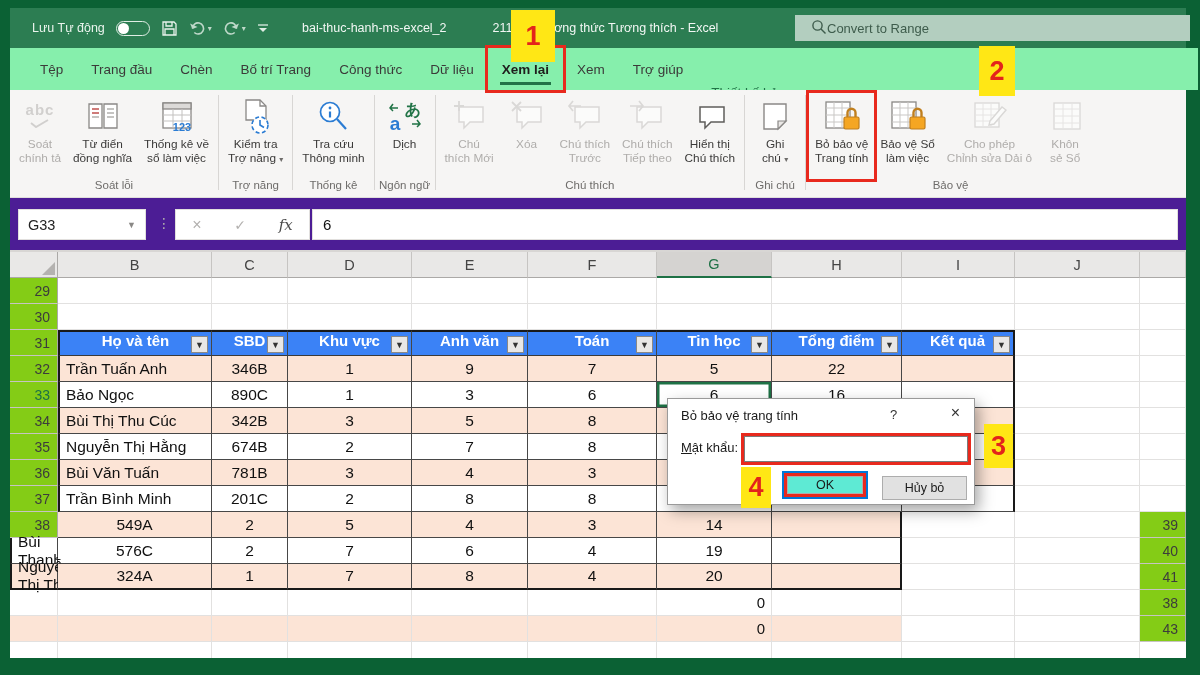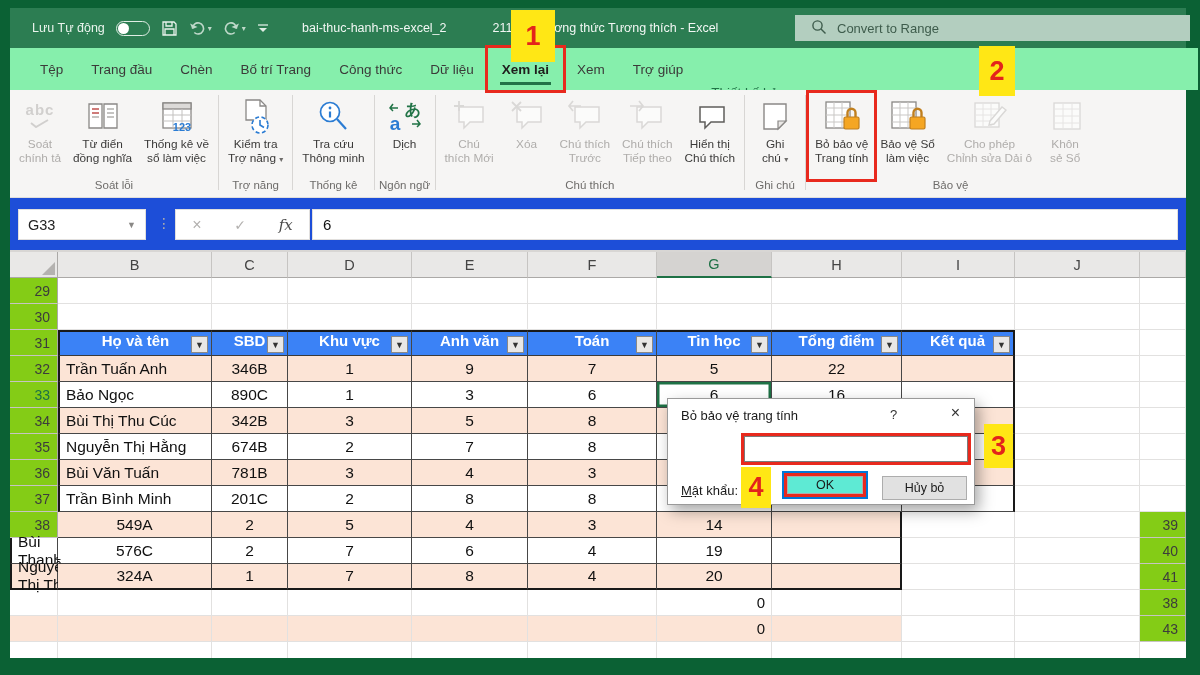--- a/index.html
+++ b/index.html
@@ -8,21 +8,21 @@
 
   
   .titlebar { position:absolute; left:10px; top:8px; width:1176px; height:40px; background:#2C7D52; color:#fff; }
   .tb-left { position:absolute; left:22px; top:0; height:40px; display:flex; align-items:center; gap:11px; font-size:12.5px; color:#EAF4ED; }
   .toggle { width:34px; height:15px; border:1px solid #DFEDE4; border-radius:8px; display:flex; align-items:center; padding:1px; }
   .toggle .knob { width:11px; height:11px; border-radius:50%; background:#fff; }
   .tb-ic { display:flex; align-items:center; gap:2px; }
   .mini-caret { font-size:8px; color:#BFD9CA; }
   .tb-title { position:absolute; left:292px; top:0; height:40px; display:flex; align-items:center; font-size:12.5px; color:#F2F7F4; white-space:nowrap; }
   .badge-gap { display:inline-block; width:46px; }
-  .tb-search { position:absolute; left:785px; top:7px; width:395px; height:26px; background:#B3CEBF; display:flex; align-items:center; gap:10px; padding-left:16px; font-size:13px; color:#3E5C4C; }
+  .tb-search { position:absolute; left:785px; top:7px; width:395px; height:26px; background:#B3CEBF; display:flex; align-items:center; padding-left:16px; font-size:13px; color:#3E5C4C; }
 
   
   .tabrow { position:absolute; left:10px; top:48px; width:1188px; height:42px; background:#86efac;text-align:right; }
   #tabs { display:flex; height:42px; padding-left:16px; }
   .tab { position:relative; display:flex; align-items:center; padding:0 14px; font-size:13.5px; color:#3b3a39; }
   .tab.active { color:#1f1e1d; font-weight:700; }
   .tab.active::after { content:""; position:absolute; left:12px; right:12px; bottom:5px; height:3px; background:#217346; }
   .tab.ctx { color:#217346;margin-top:44px; }
   .hl-tab { box-shadow:0 0 0 3px #E8291D; z-index:5; }
 
@@ -35,21 +35,21 @@
   .rbtn { display:flex; flex-direction:column; align-items:center; padding:2px 6px 0; min-width:54px; height:86px; cursor:default; }
   .rbtn .ric { height:42px; display:flex; align-items:center; justify-content:center; }
   .rbtn .rlb { font-size:11.8px; line-height:14px; text-align:center; color:#3b3a39; white-space:nowrap; }
   .rbtn.disabled .rlb { color:#AFADAB; }
   .rbtn.disabled .ric { opacity:.6; }
   .rcaret { font-size:8px; color:#6e6c6a; }
   .hl-btn { box-shadow:0 0 0 3px #E8291D; z-index:5; }
   .abcic { font-size:15px; font-weight:bold; letter-spacing:1px; line-height:13px; text-align:center; }
 
   
-  .fbar { position:absolute; left:10px; top:198px; width:1176px; height:54px; background:#1d4ed8; border-bottom:2px solid #D8D6D4; }
+  .fbar { position:absolute; left:10px; top:198px; width:1176px; height:54px; background:#4c1d95; border-bottom:2px solid #D8D6D4; }
   .namebox { position:absolute; left:8px; top:11px; width:128px; height:31px; background:#fff; border:1px solid #E1DFDD; display:flex; align-items:center; padding-left:9px; font-size:14.5px; color:#222; }
   .nb-caret { margin-left:auto; padding-right:9px; color:#8a8886; font-size:9px; }
   .fdots { position:absolute; left:147px; top:17px; color:#b0aeac; font-size:14px; }
   .fxbox { position:absolute; left:165px; top:11px; width:135px; height:31px; background:#fff; border:1px solid #E1DFDD; display:flex; align-items:center; justify-content:space-around; }
   .fx-x { color:#b3b1af; font-size:16px; } .fx-c { color:#b3b1af; font-size:14px; }
   .fx-fx { font-family:"DejaVu Serif",serif; font-style:italic; font-size:15px; color:#4a4a4a; }
   .fval { position:absolute; left:302px; top:11px; width:866px; height:31px; background:#fff; border:1px solid #E1DFDD; display:flex; align-items:center; padding-left:10px; font-size:15px; color:#111; }
 
   
   #grid { position:absolute; left:10px; top:252px; width:1176px; height:406px; background:#fff;
@@ -72,21 +72,21 @@
   .tbot { border-bottom:2px solid #191919 !important; }
   .thc { background:#3b82f6; color:#fff; font-weight:bold; border-top:2px solid #191919; border-right:1px solid #474747; border-bottom:1px solid #3a3a3a; display:flex; align-items:flex-start; justify-content:center; position:relative; font-size:15px; }
   .fbtn { position:absolute; right:3px; top:4px; width:17px; height:17px; background:#E9E7E6; border:1px solid #8a8886; font-size:9px; color:#333; display:flex; align-items:center; justify-content:center; }
   .active-cell { box-shadow:inset 0 0 0 2.5px #1E7145; }
 
   
   .dialog { position:absolute; left:667px; top:398px; width:308px; height:107px; background:#fff; border:1px solid #9a9a9a; box-shadow:4px 6px 14px rgba(0,0,0,.35); z-index:50; font-size:13px; color:#1a1a1a; }
   .dlg-title { position:absolute; left:13px; top:9px; }
   .dlg-help { position:absolute; left:222px; top:8px; color:#333; }
   .dlg-close { position:absolute; right:14px; top:5px; font-size:16px; color:#333; }
-  .dlg-label { position:absolute; left:13px; top:41px;margin-top:43px; }
+  .dlg-label { position:absolute; left:13px; top:41px; }
   .dlg-label::first-letter { text-decoration:underline; }
   .dlg-input { position:absolute; left:76px; top:37px; width:224px; height:26px; border:1px solid #7a7a7a; box-shadow:0 0 0 3px #E8291D; font-size:13px; padding:0 4px; }
   .ok-wrap { position:absolute; left:114px; top:72px; border:2px solid #0078D7; background:#fff; }
   .ok-red { border:3px solid #E8291D; }
   .ok-btn { width:76px; height:18px; background:#5eead4; border:1px solid #ADADAD; font-size:12.5px; display:flex; align-items:center; justify-content:center; font-family:"Liberation Sans",sans-serif; }
   .cancel-btn { position:absolute; left:214px; top:77px; width:85px; height:24px; background:#E1E1E1; border:1px solid #ADADAD; font-size:12.5px; display:flex; align-items:center; justify-content:center; }
 
   
   .badge { position:absolute; background:#FFE715; color:#E3241B; font-weight:bold; font-size:27px; display:flex; align-items:center; justify-content:center; z-index:60; }
   .badge1 { left:511px; top:10px; width:44px; height:52px; }

